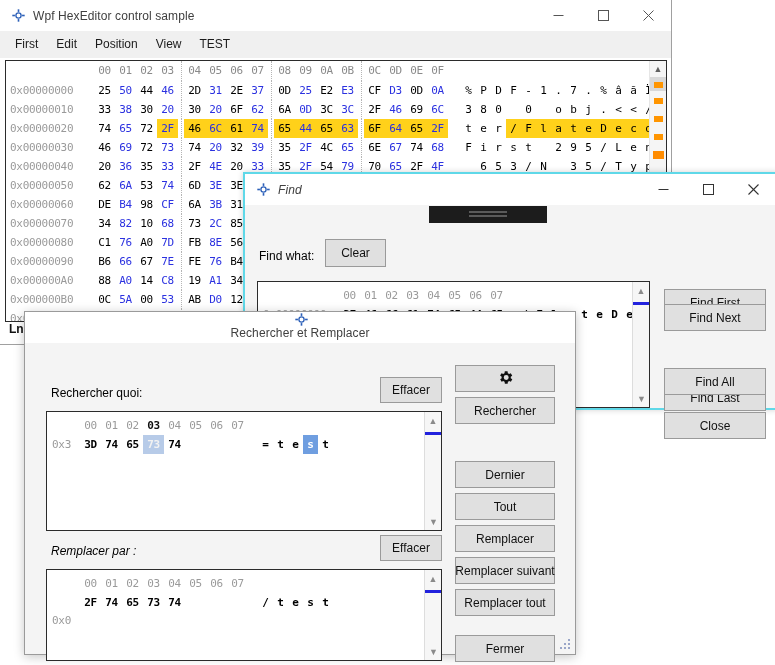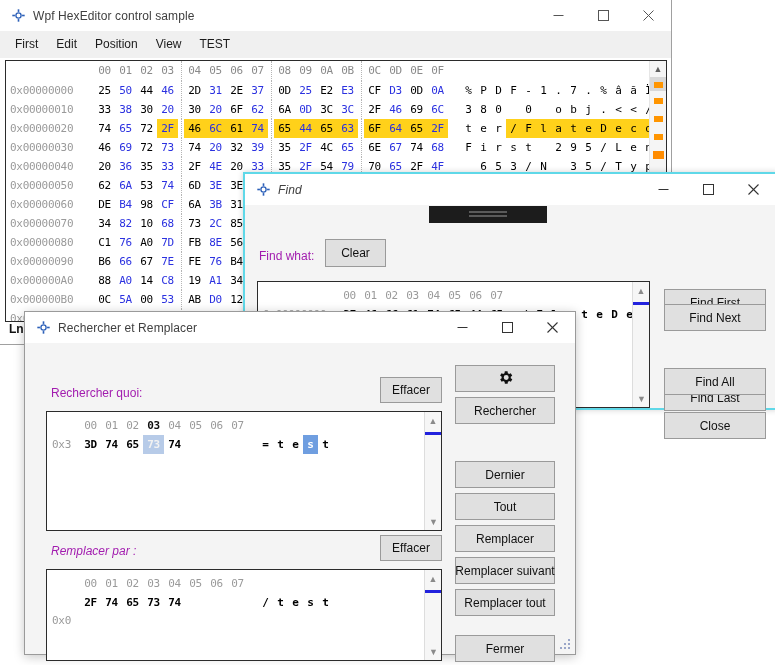--- a/index.html
+++ b/index.html
@@ -193,21 +193,21 @@
   .darkbar .lines {
     position: absolute;
     left: 40px; top: 5px;
     width: 38px;
   }
   .darkbar .lines i {
     display: block; height: 2px; background: #5a5a5a; margin-bottom: 2px;
   }
   .fd-label {
     position: absolute;
-    font-size: 12px; color: #a21caf;
+    font-size: 12px; color: #000000;
     white-space: nowrap;
   }
   .btn {
     background: #e0e0e0;
     border: 1px solid #9a9a9a;
     font-family: "Liberation Sans", sans-serif;
     font-size: 12px;
     color: #111;
     text-align: center;
     box-sizing: border-box;
@@ -262,21 +262,21 @@
   }
 
   
   #replace-dialog {
     left: 24px; top: 311px;
     width: 552px; height: 344px;
     border: 1px solid #9a9a9a;
     background: #f4f4f4;
     box-shadow: 0 2px 10px rgba(0,0,0,0.22);
   }
-  #replace-dialog .titlebar { background: #ffffff; }
+  #replace-dialog .titlebar { background: #ffffff; flex-direction: column; }
   .rd-body {
     position: absolute;
     left: 0; top: 31px; right: 0; bottom: 0;
     background: #f4f4f4;
   }
   .gear { font-size: 15px; line-height: 1; }
   .grip {
     position: absolute;
     right: 3px; bottom: 3px;
     width: 12px; height: 12px;

